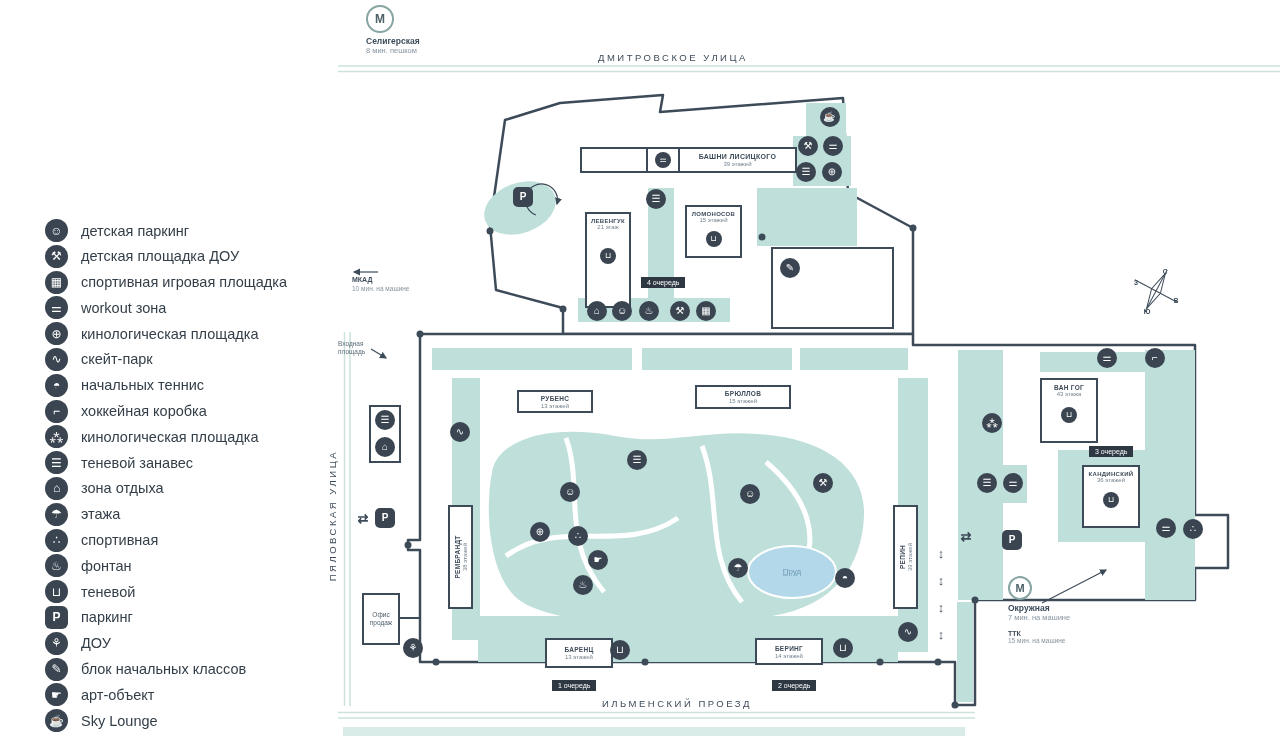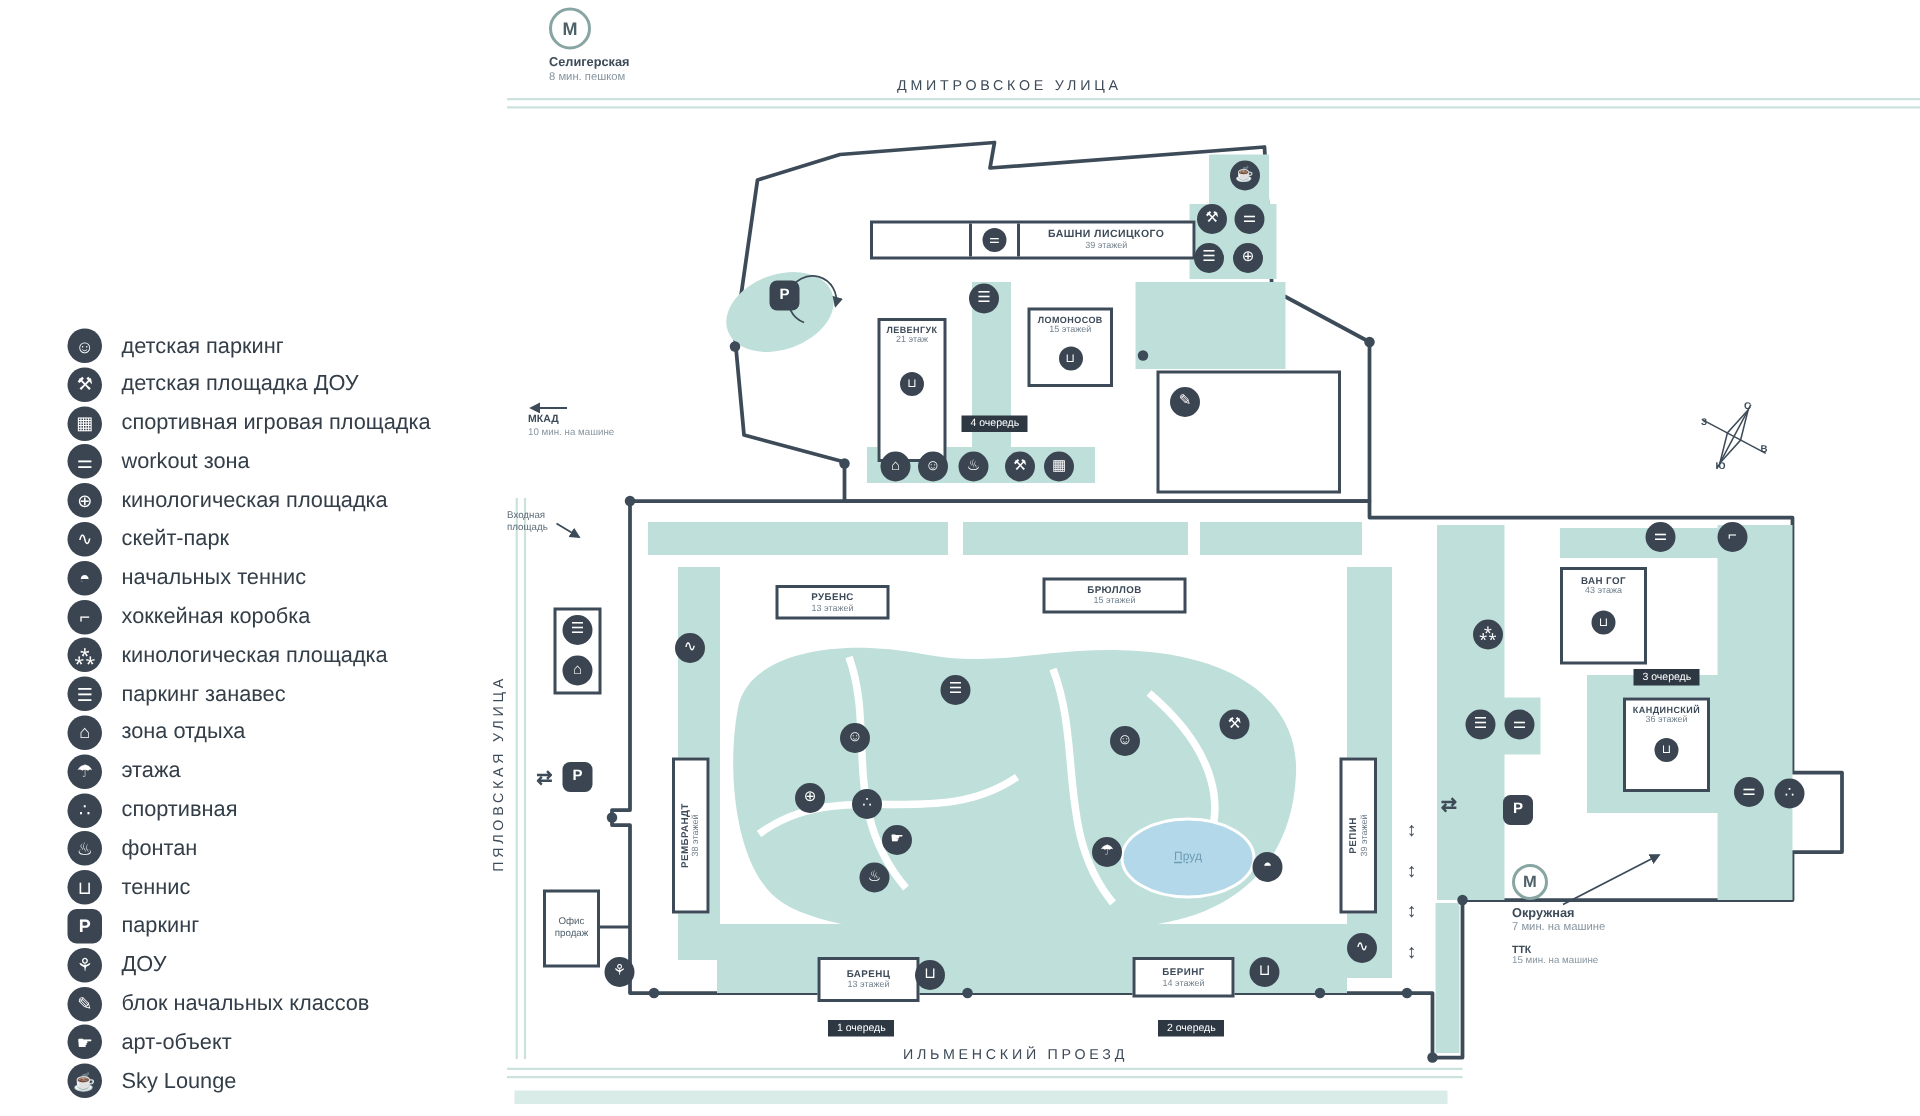--- a/index.html
+++ b/index.html
@@ -173,41 +173,41 @@
     <div class="legend-item">
         <span class="legend-icon">⌐</span>
         <span class="legend-label">хоккейная коробка</span>
       </div>
     <div class="legend-item">
         <span class="legend-icon">⁂</span>
         <span class="legend-label">кинологическая площадка</span>
       </div>
     <div class="legend-item">
         <span class="legend-icon">☰</span>
-        <span class="legend-label">паркинг занавес</span>
+        <span class="legend-label">теневой занавес</span>
       </div>
     <div class="legend-item">
         <span class="legend-icon">⌂</span>
         <span class="legend-label">зона отдыха</span>
       </div>
     <div class="legend-item">
         <span class="legend-icon">☂</span>
         <span class="legend-label">этажа</span>
       </div>
     <div class="legend-item">
         <span class="legend-icon">∴</span>
         <span class="legend-label">спортивная</span>
       </div>
     <div class="legend-item">
         <span class="legend-icon">♨</span>
         <span class="legend-label">фонтан</span>
       </div>
     <div class="legend-item">
         <span class="legend-icon">⊔</span>
-        <span class="legend-label">теннис</span>
+        <span class="legend-label">теневой</span>
       </div>
     <div class="legend-item">
         <span class="legend-icon sq">P</span>
         <span class="legend-label">паркинг</span>
       </div>
     <div class="legend-item">
         <span class="legend-icon">⚘</span>
         <span class="legend-label">ДОУ</span>
       </div>
     <div class="legend-item">

